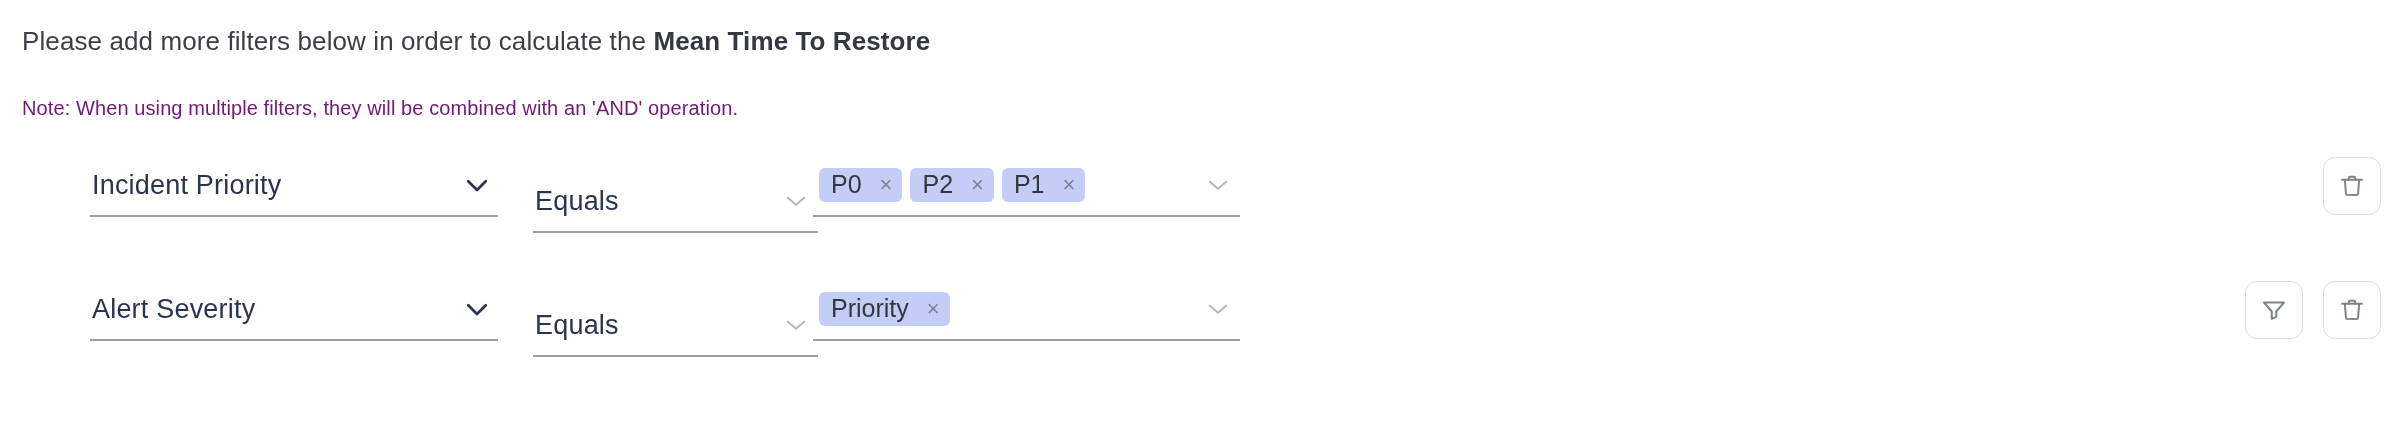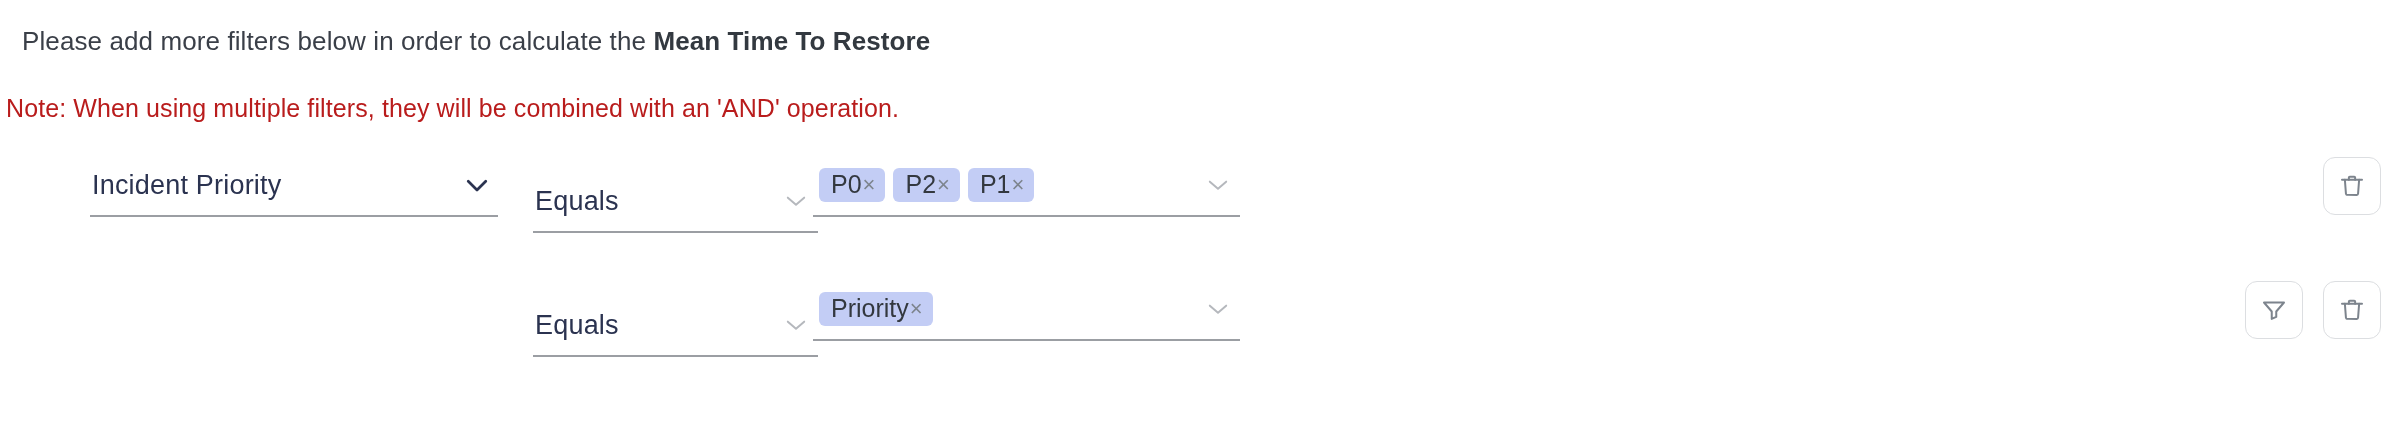--- a/index.html
+++ b/index.html
@@ -30,25 +30,25 @@
     color: #3a3f48;
     white-space: nowrap;
     letter-spacing: 0.1px;
   }
   .heading .strong {
     font-weight: bold;
     color: #333940;
   }
   .note {
     position: absolute;
-    left: 6px;
+    left: 22px;
     top: 93px;
-    font-size: 25px;
+    font-size: 20px;
     line-height: 30px;
-    color: #b91c1c;
+    color: #701a75;
     white-space: nowrap;
     letter-spacing: 0.1px;
   }
 
   .rows {
     position: absolute;
     left: 0;
     top: 155px;
     width: 2408px;
     margin-left: 28px;
@@ -105,21 +105,21 @@
   }
   .val-select .chips {
     display: flex;
     align-items: center;
     gap: 8px;
     padding-right: 46px;
   }
   .chip {
     display: inline-flex;
     align-items: center;
-    gap: 1px;
+    gap: 18px;
     background: #c3cdf5;
     border-radius: 6px;
     padding: 5px 10px 6px 12px;
     height: 34px;
     box-sizing: border-box;
   }
   .chip .chip-label {
     font-size: 25px;
     color: #33383f;
     line-height: 1;
@@ -221,20 +221,28 @@
               <path d="M6.3 7l.85 11.2a1 1 0 0 0 1 .9h7.7a1 1 0 0 0 1-.9L17.7 7"></path>
             </svg>
           </span>
         </div>
       </div>
 
     </div>
 
     <div class="filter-row">
 
+      <div class="select field-select">
+        <span class="value">Alert Severity</span>
+        <span class="chev">
+          <svg width="30" height="30" viewBox="0 0 24 24" fill="none" stroke="#2b3350" stroke-width="2.2" stroke-linecap="round" stroke-linejoin="round">
+              <polyline points="5 9 12 16 19 9"></polyline>
+            </svg>
+        </span>
+      </div>
 
       <div class="select op-select">
         <span class="value">Equals</span>
         <span class="chev">
           <svg width="28" height="28" viewBox="0 0 24 24" fill="none" stroke="#b5b8bd" stroke-width="1.7" stroke-linecap="round" stroke-linejoin="round">
               <polyline points="5 10 12 16 19 10"></polyline>
             </svg>
         </span>
       </div>
 

